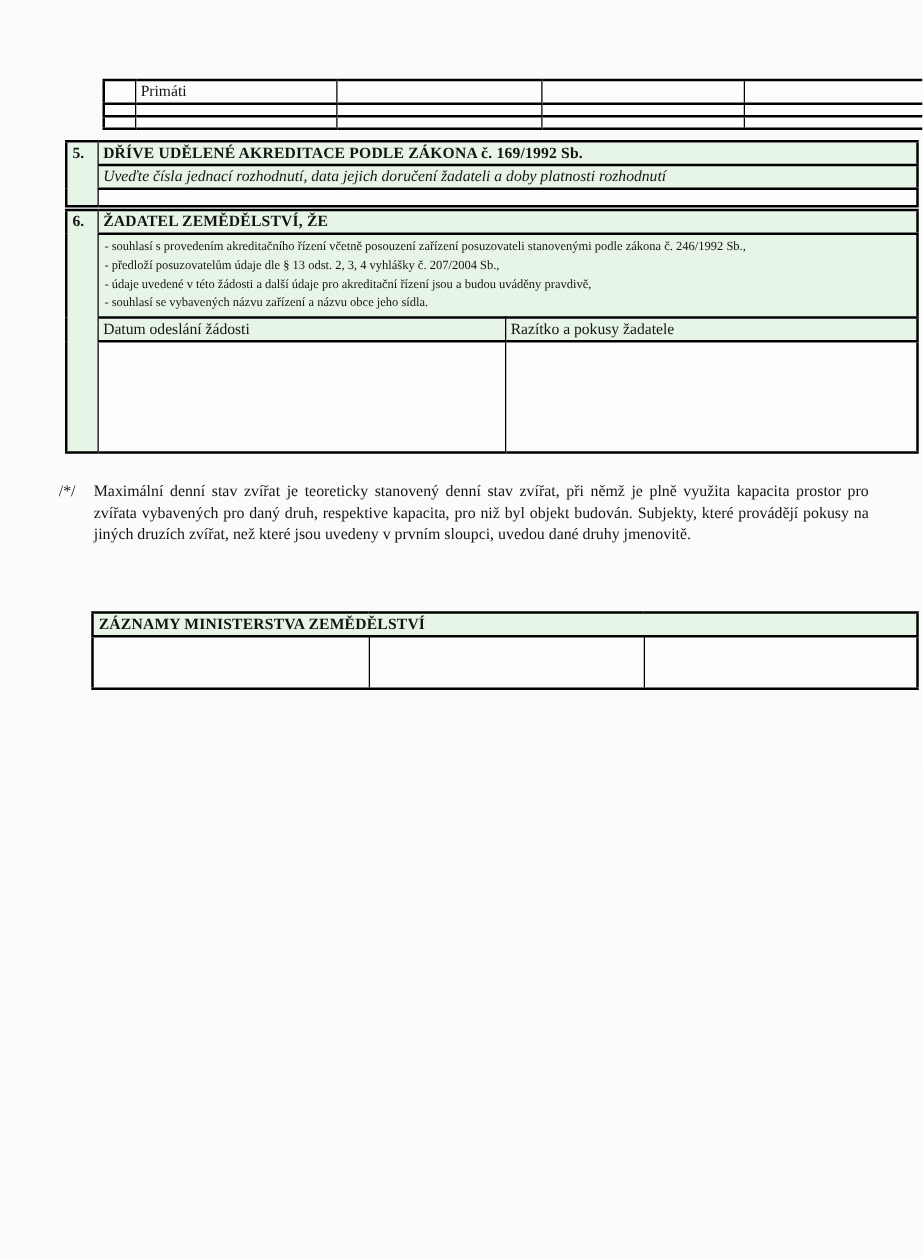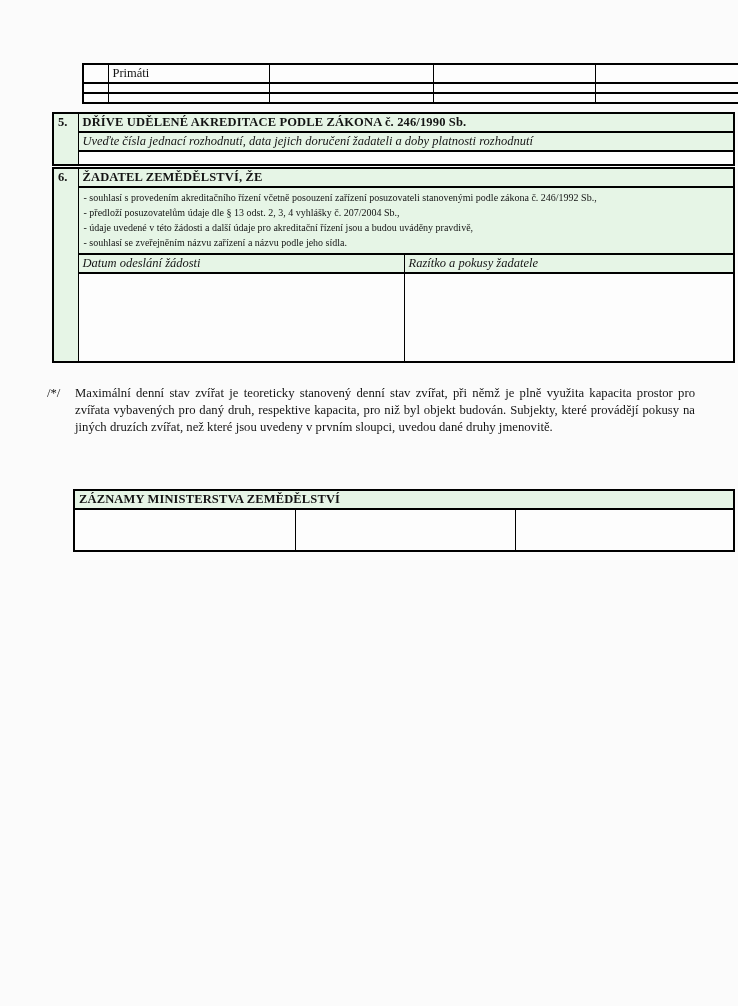--- a/index.html
+++ b/index.html
@@ -47,21 +47,21 @@
   .t3 { left: 52px; top: 167px; width: 681px; }
   .t3 .hdr td { height: 15px; }
   .t3 .bullets-cell { padding: 2px 5px 3px 5px; }
   .decl {
     padding-left: 9px;
     text-indent: -9px;
     text-align: justify;
     font-size: 10px;
     line-height: 15px;
   }
-  .t3 .sub td { height: 13px; font-style: italic; }
+  .t3 .sub td { height: 13px; }
   .t3 .fill td { height: 85px; }
 
   .notes { position: absolute; left: 45px; top: 385px; width: 650px; }
   .notes-title {
     font-weight: bold; font-style: italic;
     font-size: 13px; margin: 0 0 2px 10px;
   }
   .notes-body {
     position: relative;
     padding-left: 30px;
@@ -115,21 +115,21 @@
     </table>
 
   <table class="t t2">
     <colgroup>
         <col style="width:25px">
         <col style="width:656px">
       </colgroup>
     <tbody>
         <tr class="rowa">
       <td class="numcol green" rowspan="3">5.</td>
-      <td class="green title">DŘÍVE UDĚLENÉ AKREDITACE PODLE ZÁKONA č. 246/1990 Sb.</td>
+      <td class="green title">DŘÍVE UDĚLENÉ AKREDITACE PODLE ZÁKONA č. 169/1992 Sb.</td>
     </tr>
     <tr class="rowb">
       <td class="green italic">Uveďte čísla jednací rozhodnutí, data jejich doručení žadateli a doby platnosti rozhodnutí</td>
     </tr>
     <tr class="rowc">
       <td></td>
     </tr>
   </tbody>
     </table>
 
@@ -142,21 +142,21 @@
     <tbody>
         <tr class="hdr">
       <td class="numcol green" rowspan="4">6.</td>
       <td class="green title" colspan="2">ŽADATEL ZEMĚDĚLSTVÍ, ŽE</td>
     </tr>
     <tr>
       <td class="green bullets-cell" colspan="2">
         <div class="decl">- souhlasí s provedením akreditačního řízení včetně posouzení zařízení posuzovateli stanovenými podle zákona č. 246/1992 Sb.,</div>
         <div class="decl">- předloží posuzovatelům údaje dle § 13 odst. 2, 3, 4 vyhlášky č. 207/2004 Sb.,</div>
         <div class="decl">- údaje uvedené v této žádosti a další údaje pro akreditační řízení jsou a budou uváděny pravdivě,</div>
-        <div class="decl">- souhlasí se zveřejněním názvu zařízení a názvu podle jeho sídla.</div>
+        <div class="decl">- souhlasí se vybavených názvu zařízení a názvu obce jeho sídla.</div>
       </td>
     </tr>
     <tr class="sub">
       <td class="green">Datum odeslání žádosti</td>
       <td class="green">Razítko a pokusy žadatele</td>
     </tr>
     <tr class="fill">
       <td></td>
       <td></td>
     </tr>

